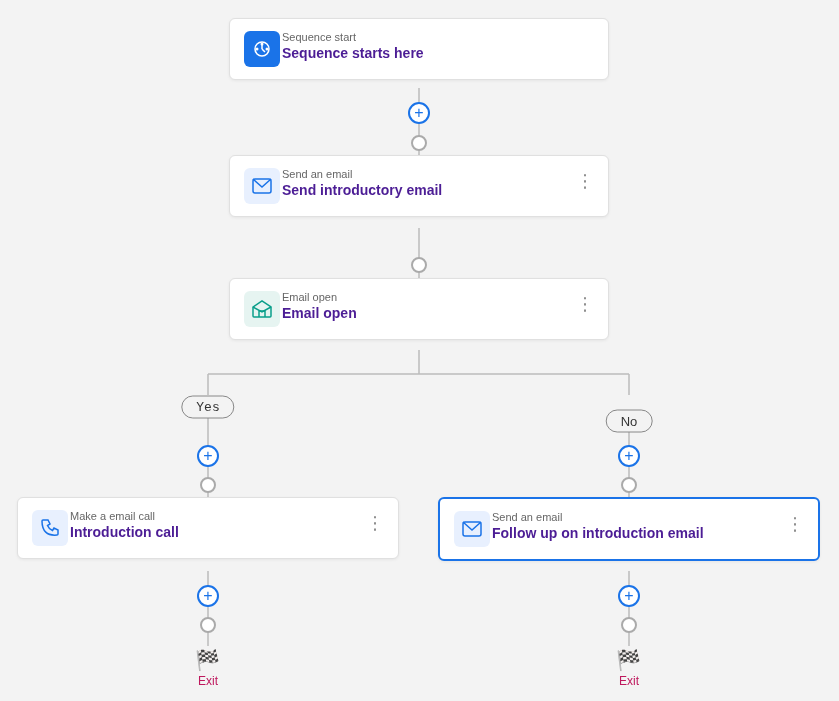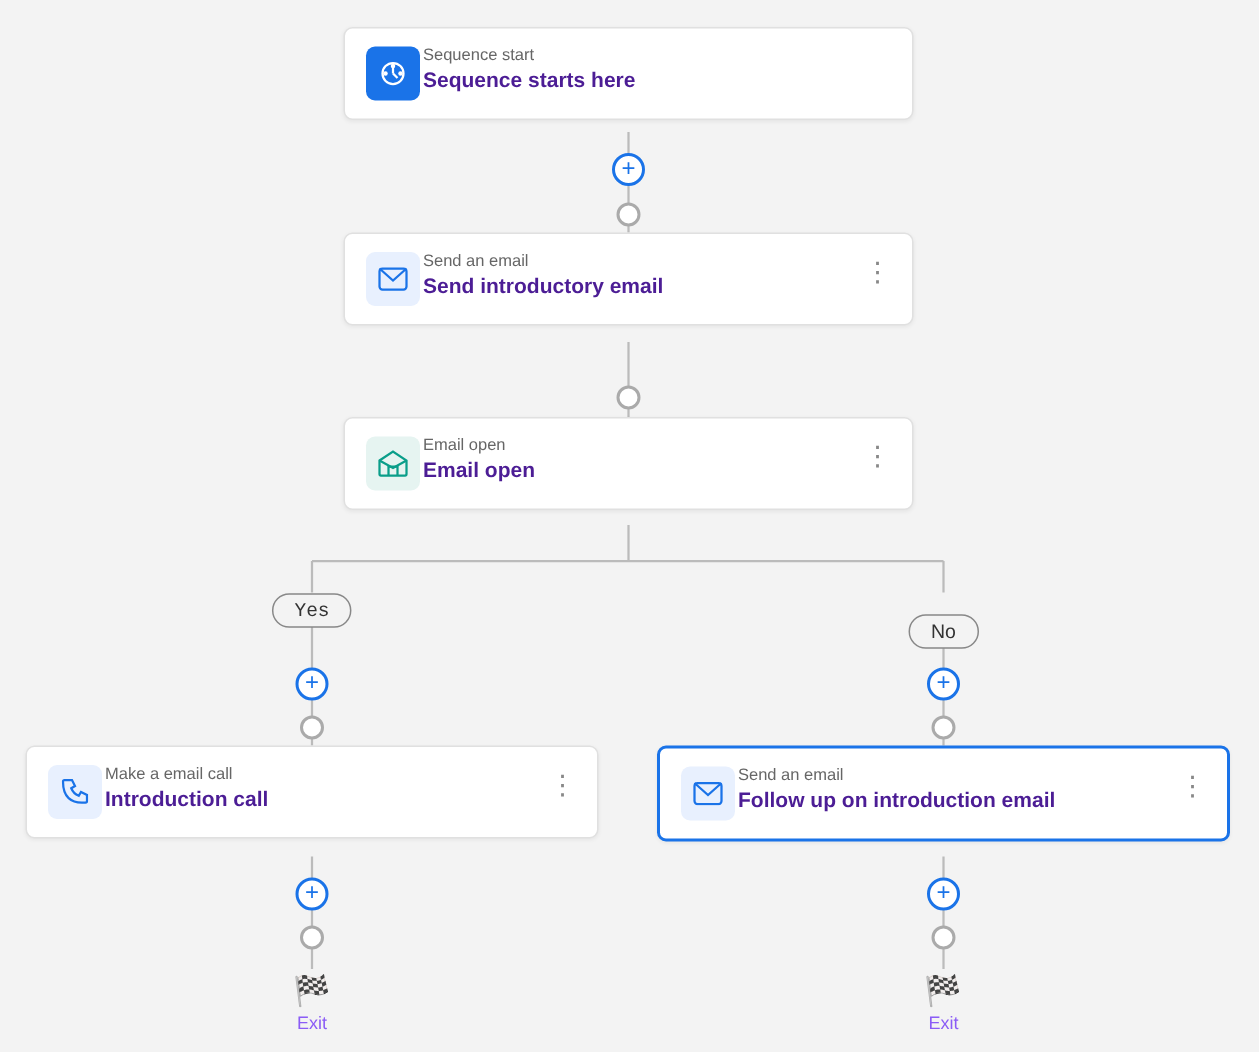--- a/index.html
+++ b/index.html
@@ -126,21 +126,21 @@
       flex-direction: column;
       align-items: center;
       transform: translateX(-50%);
       gap: 2px;
     }
     .exit-flag {
       font-size: 20px;
     }
     .exit-label {
       font-size: 12px;
-      color: #8b5cf6;
+      color: #be185d;
       font-weight: 500;
     }
   </style>
 </head>
 <body>
 
 <div class="canvas">
 
   <svg class="connectors">
 

